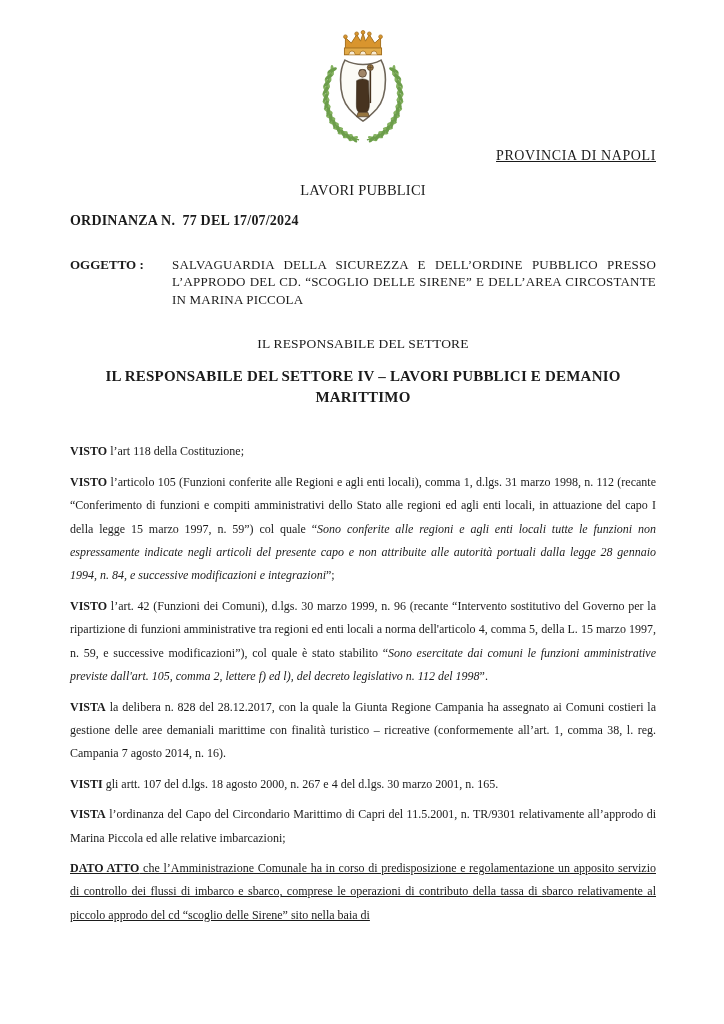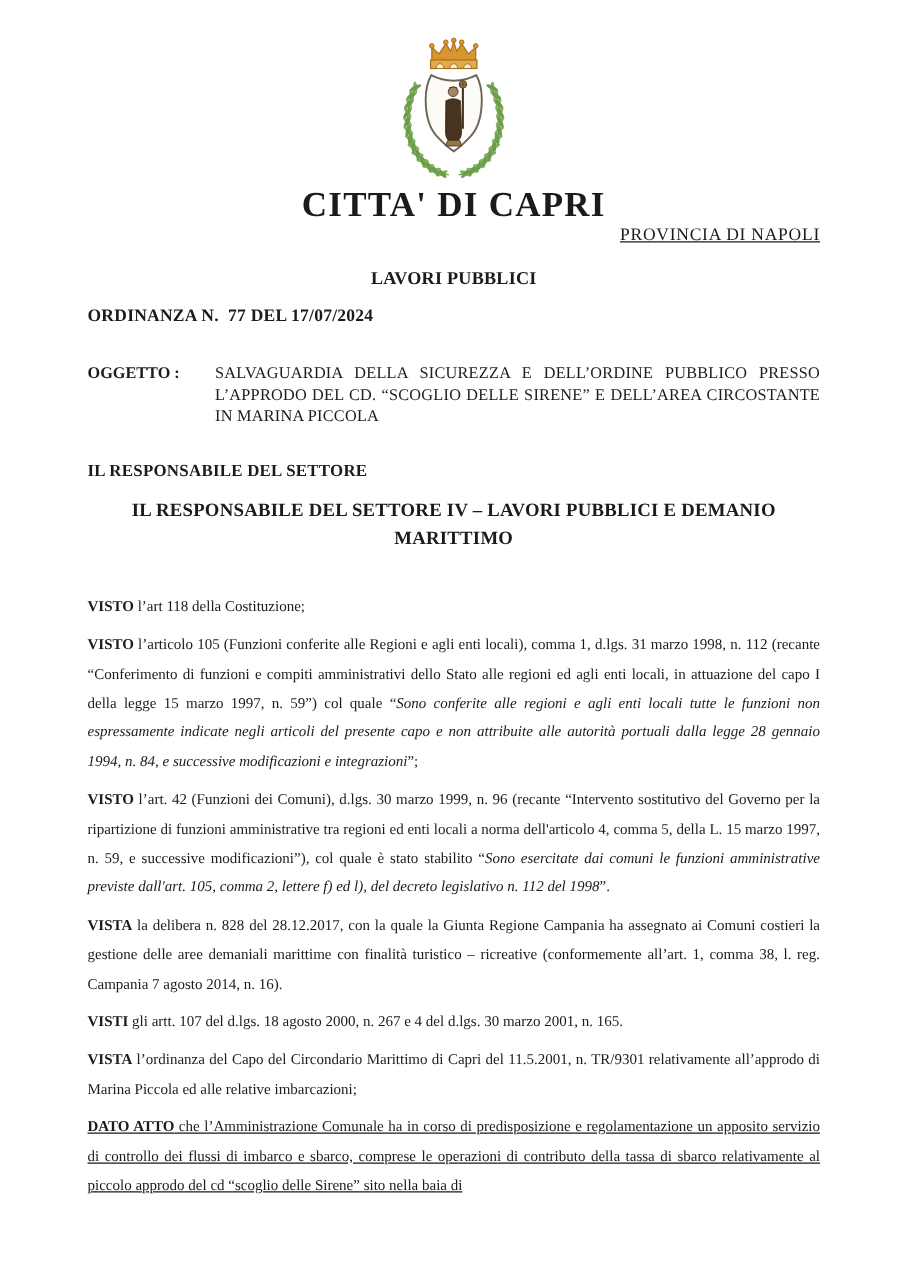--- a/index.html
+++ b/index.html
@@ -14,26 +14,26 @@
     color: #1b1b1b;
     overflow: hidden;
   }
   .crest { display: block; margin: 0 auto; width: 120px; height: 121px; }
   .city-title {
     text-align: center; font-size: 28px; font-weight: bold;
     letter-spacing: 1px; margin-top: 2px; line-height: 1.12;
   }
   .province { text-align: right; font-size: 14px; margin-top: 1px; }
   .province span { text-decoration: underline; letter-spacing: 0.6px; }
-  .department { text-align: center; font-size: 14.5px; font-weight: bold; margin-top: 18px; letter-spacing: 0.2px; }
+  .department { text-align: center; font-size: 14.5px; font-weight: normal; margin-top: 18px; letter-spacing: 0.2px; }
   .ordinance { font-size: 14px; font-weight: bold; margin-top: 14px; letter-spacing: 0.2px; }
   .subject { display: flex; margin-top: 27px; font-size: 13px; line-height: 1.33; justify-content: center; }
   .subject-label { font-weight: bold; width: 102px; flex: 0 0 102px; }
   .subject-text { flex: 1; text-align: justify; letter-spacing: 0.2px; }
-  .h1 { font-size: 13.5px; font-weight: bold; margin-top: 28px; letter-spacing: 0.2px; }
+  .h1 { text-align: center; font-size: 13.5px; font-weight: normal; margin-top: 28px; letter-spacing: 0.2px; }
   .h2 {
     text-align: center; font-size: 15px; font-weight: bold;
     margin: 14px auto 17px auto; line-height: 1.42; max-width: 540px; letter-spacing: 0.2px;
   }
   .document-body { margin-top: 32px; font-size: 12px; }
   .para { margin: 0 0 7px 0; text-align: justify; line-height: 23.4px; }
   .para:last-child { margin-bottom: 0; text-decoration: underline; }
   .b { font-weight: bold; }
   .i { font-style: italic; }
 </style>
@@ -120,21 +120,20 @@
       <circle cx="59.5" cy="48.5" r="4" stroke="#54412E" stroke-width="0.8" fill="#A08567"></circle>
       <path d="M55.6,48 a4,4 0 0 1 7.8,0 l-1,-3.4 l-5.8,0 Z" fill="#3E2E1E"></path>
       <path d="M53.5,56 Q59.5,52.5 65.5,56 L66.5,80 Q66.5,87 63.5,88.5 L56,88.5 Q53,87 53.2,80 Z" stroke="#2F2212" stroke-width="0.6" fill="#47331F"></path>
       <line x1="67.5" y1="45.5" x2="67.5" y2="79" stroke="#47331F" stroke-width="1.7"></line>
       <circle cx="67.5" cy="42.5" r="3.1" stroke="#54412E" stroke-width="0.8" fill="#96753F"></circle>
       <path d="M65,42.5 h5 M67.5,40 v5" stroke="#54412E" stroke-width="0.6" fill="none"></path>
       <path d="M55,88.5 h10 l1.5,4.5 h-13 Z" stroke="#54412E" stroke-width="0.8" fill="#96753F"></path>
     </g>
   </svg>
 
-  <div class="city-title">CITTA' DI CAPRI</div>
 
   <div class="province">
     <span>PROVINCIA DI NAPOLI</span>
   </div>
 
   <div class="department">LAVORI PUBBLICI</div>
 
   <div class="ordinance">ORDINANZA N.&nbsp; 77 DEL 17/07/2024</div>
 
   <div class="subject">

